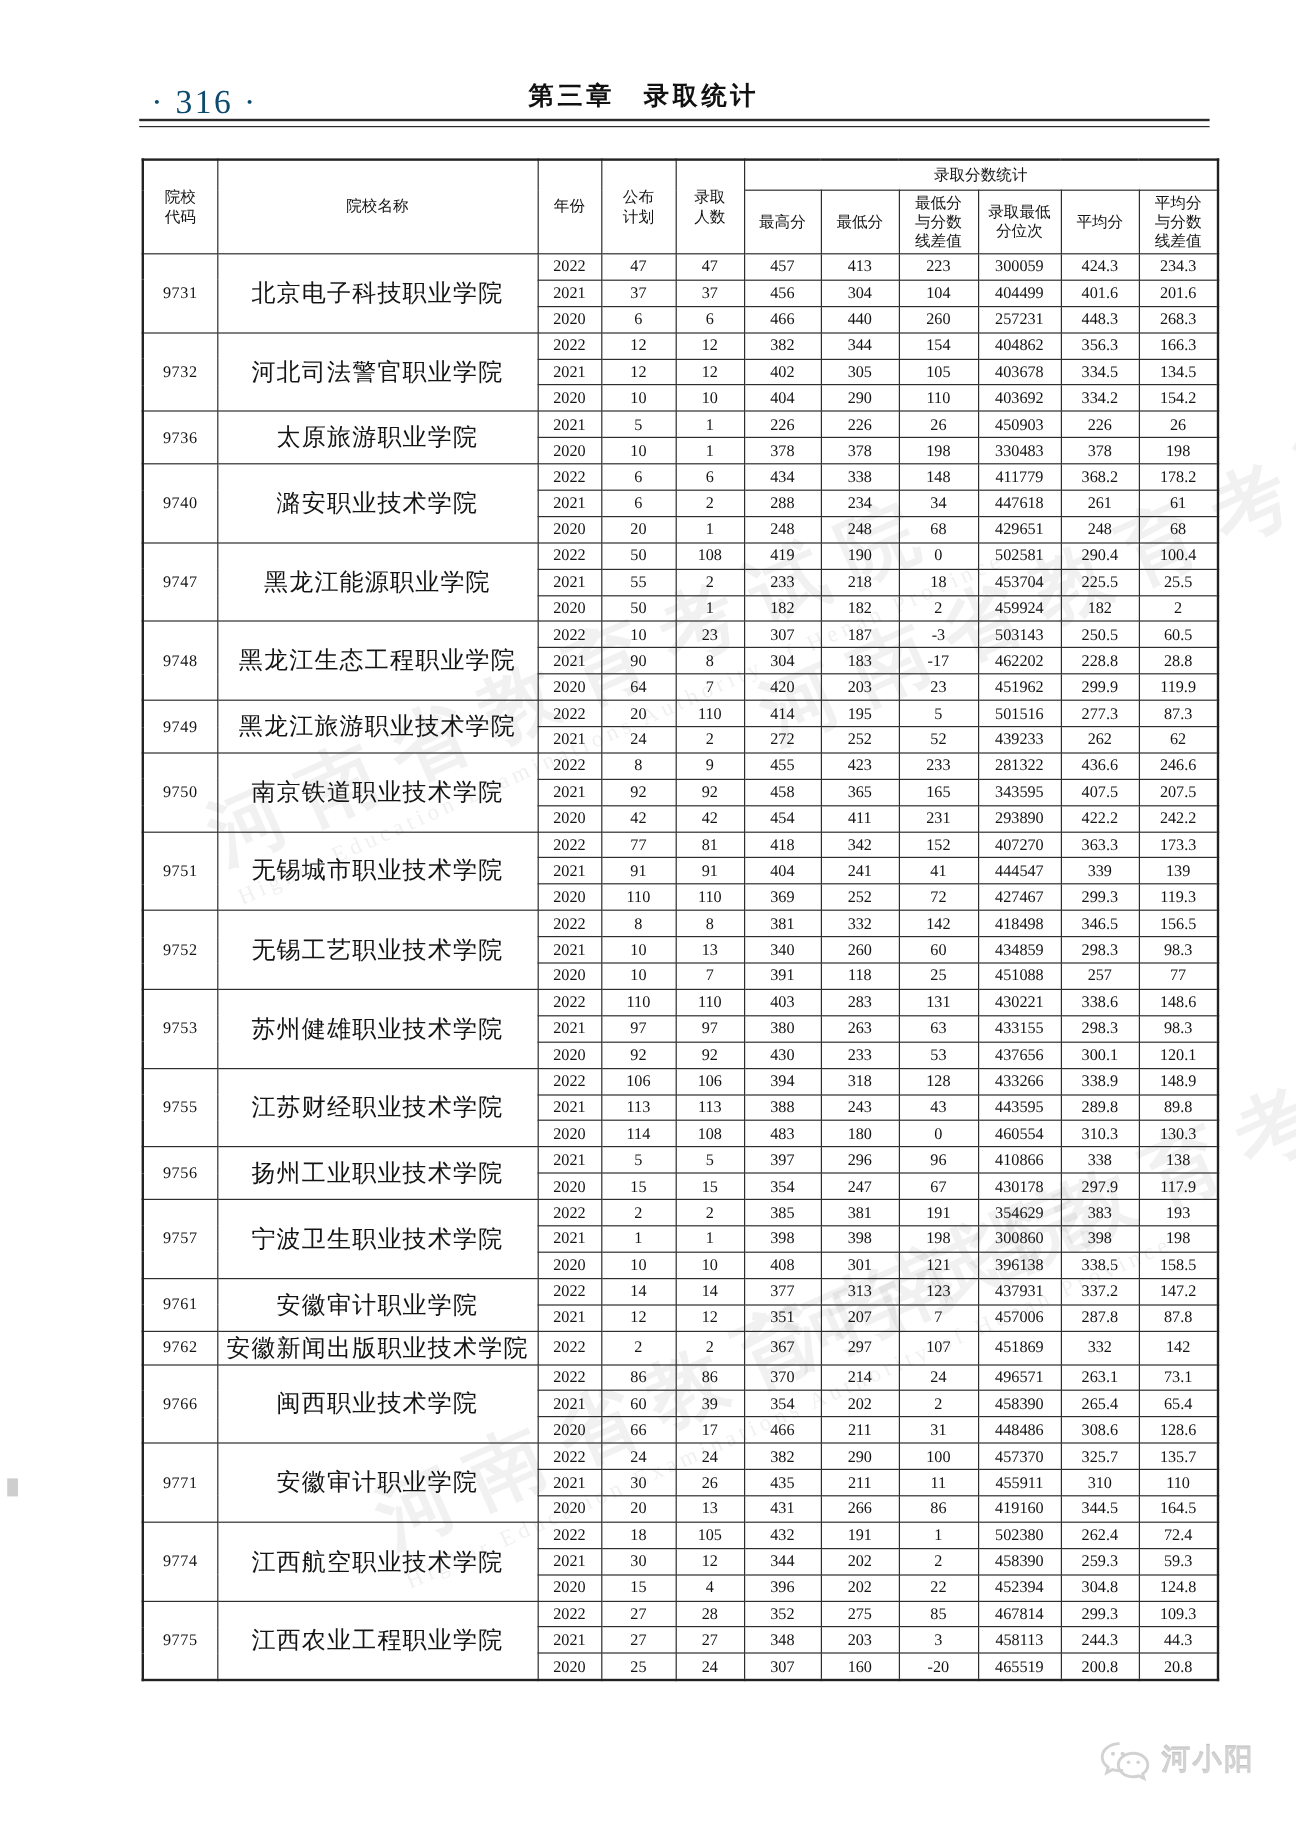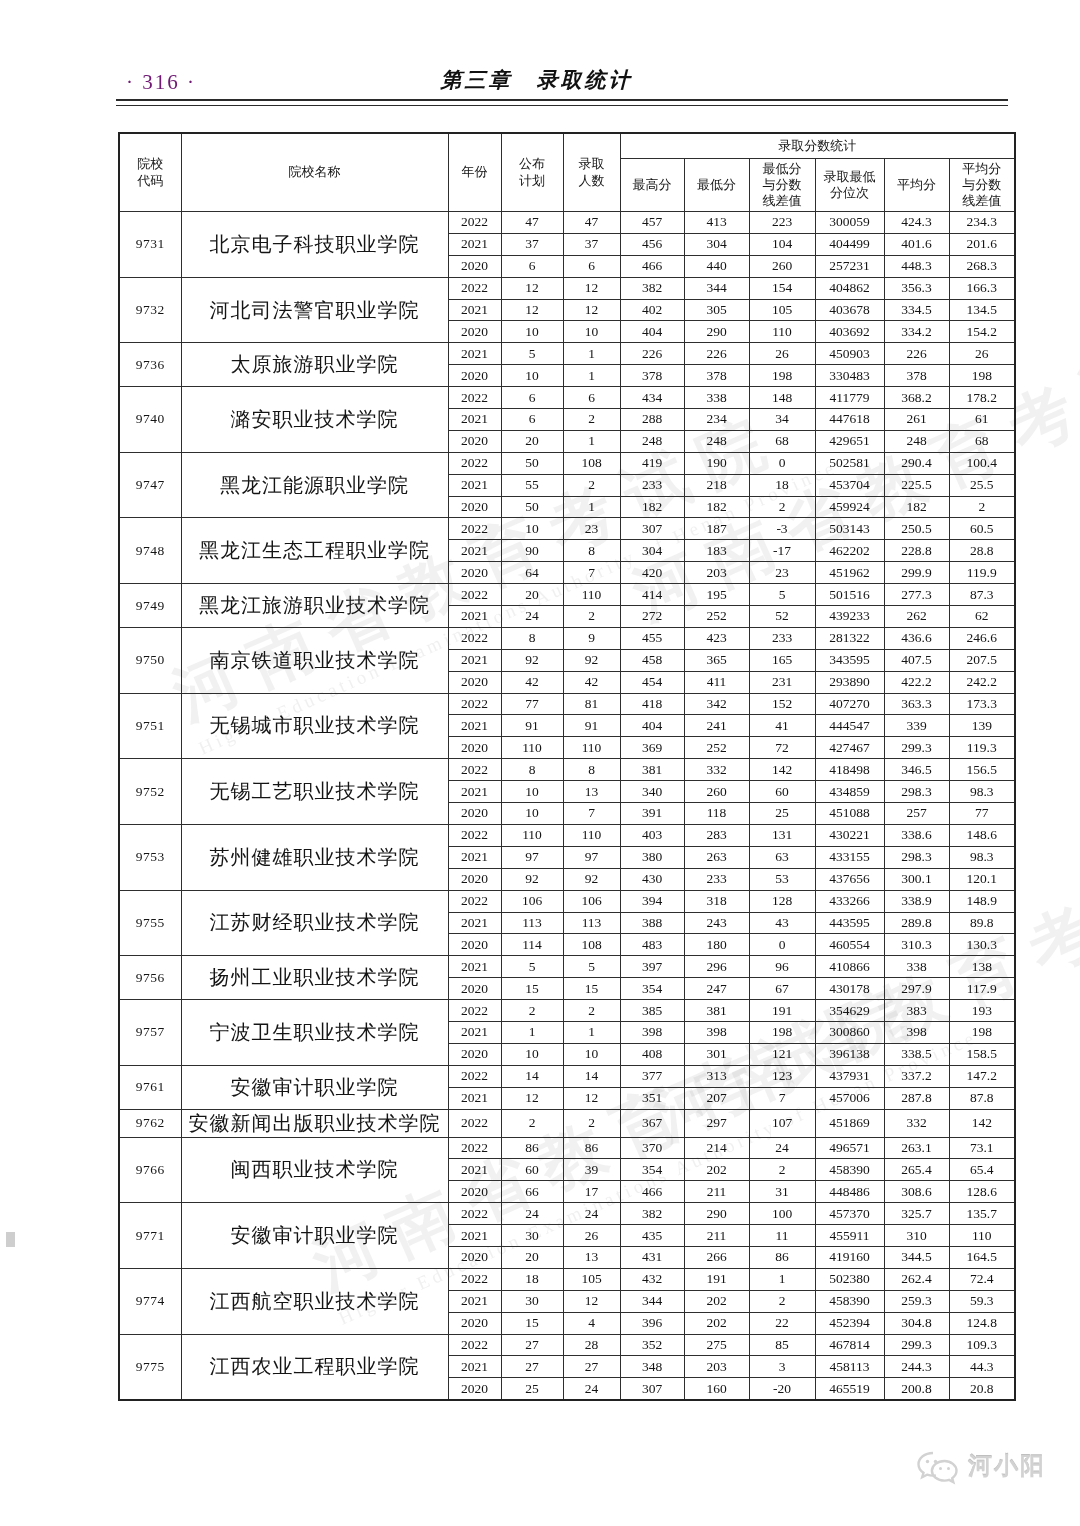--- a/index.html
+++ b/index.html
@@ -2,25 +2,25 @@
 <html><head>
 <meta charset="utf-8">
 <style>
   html,body{margin:0;padding:0;}
   body{
     width:1080px;height:1526px;position:relative;background:#ffffff;
     font-family:"Liberation Serif","DejaVu Serif",serif;color:#1a1a1a;
     overflow:hidden;
   }
   .page-number{
-    position:absolute;left:126px;top:70px;font-size:21px;letter-spacing:2px;color:#701a75;
+    position:absolute;left:126px;top:70px;font-size:28px;letter-spacing:2px;color:#0c4a6e;
   }
   .chapter-title{
     position:absolute;left:0;top:66px;width:1073px;text-align:center;
-    font-size:21px;font-weight:bold;letter-spacing:3px;color:#111;font-style:italic;
+    font-size:21px;font-weight:bold;letter-spacing:3px;color:#111;
   }
   .double-rule{
     position:absolute;left:116px;top:99px;width:892px;height:4px;
     border-top:2px solid #2b2b2b;border-bottom:1px solid #2b2b2b;
   }
   
   table.adm{
     position:absolute;left:118px;top:132px;border-collapse:collapse;table-layout:fixed;
     font-size:13.5px;color:#141414;
   }

